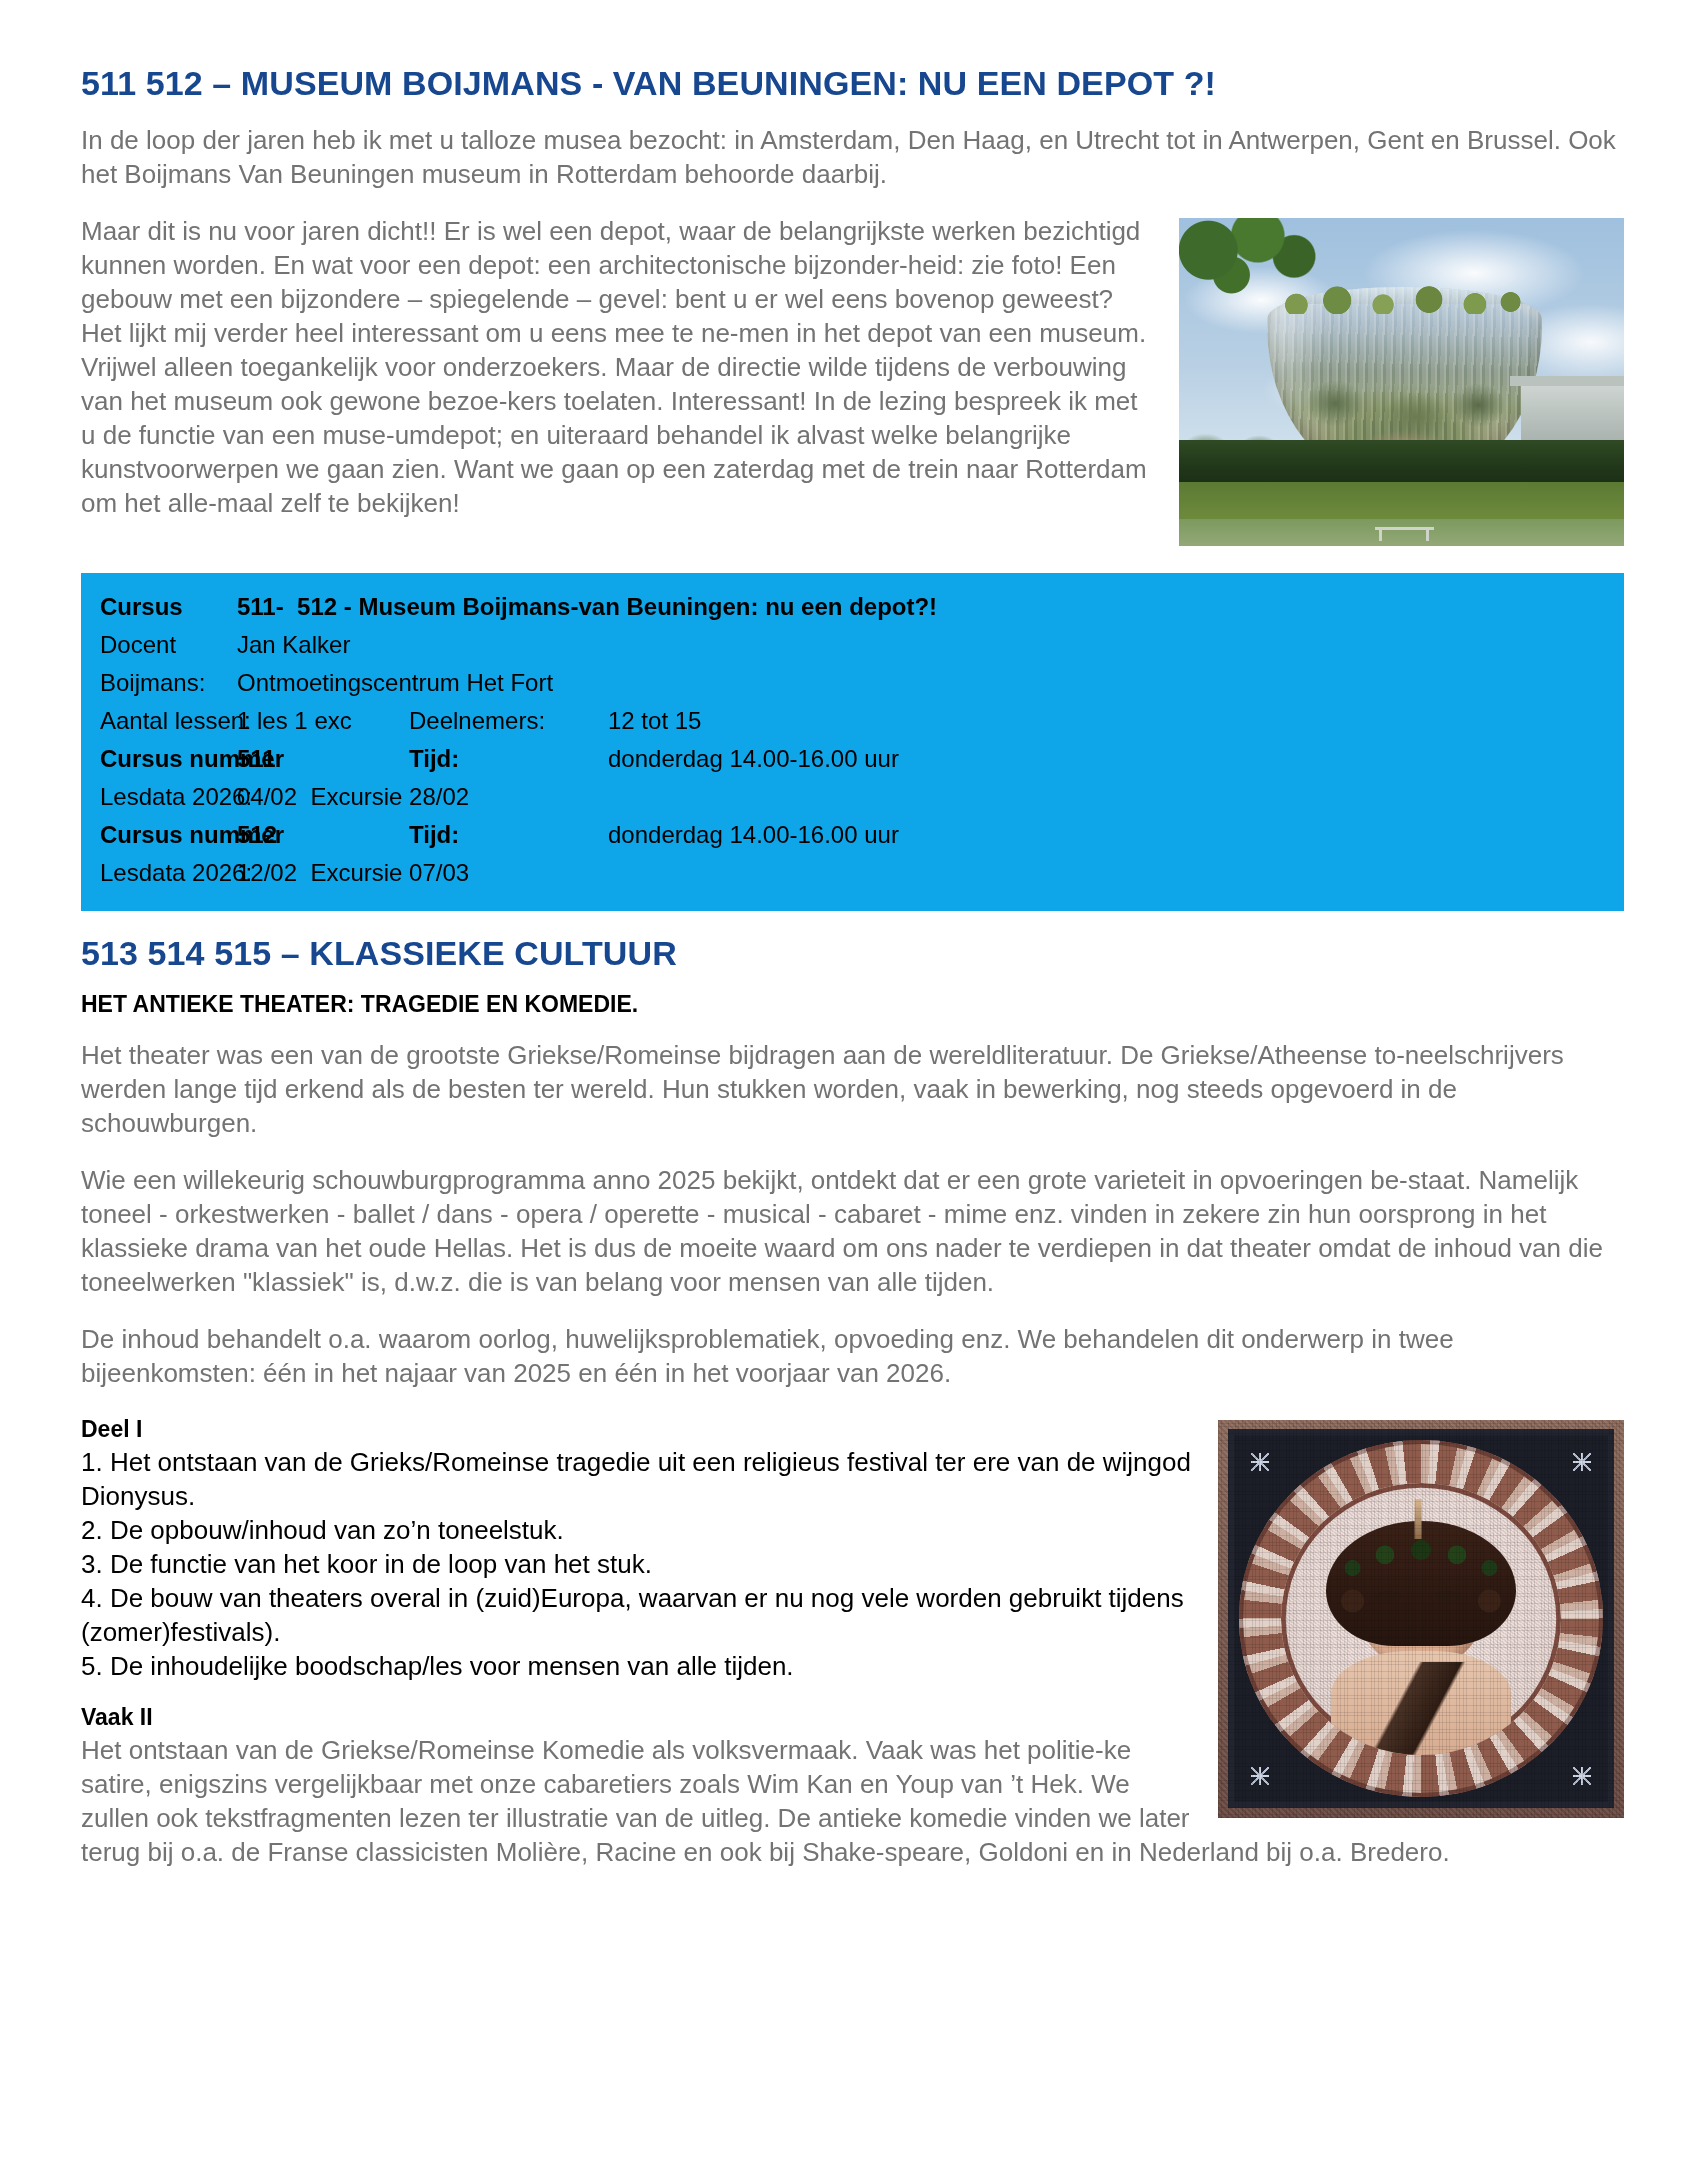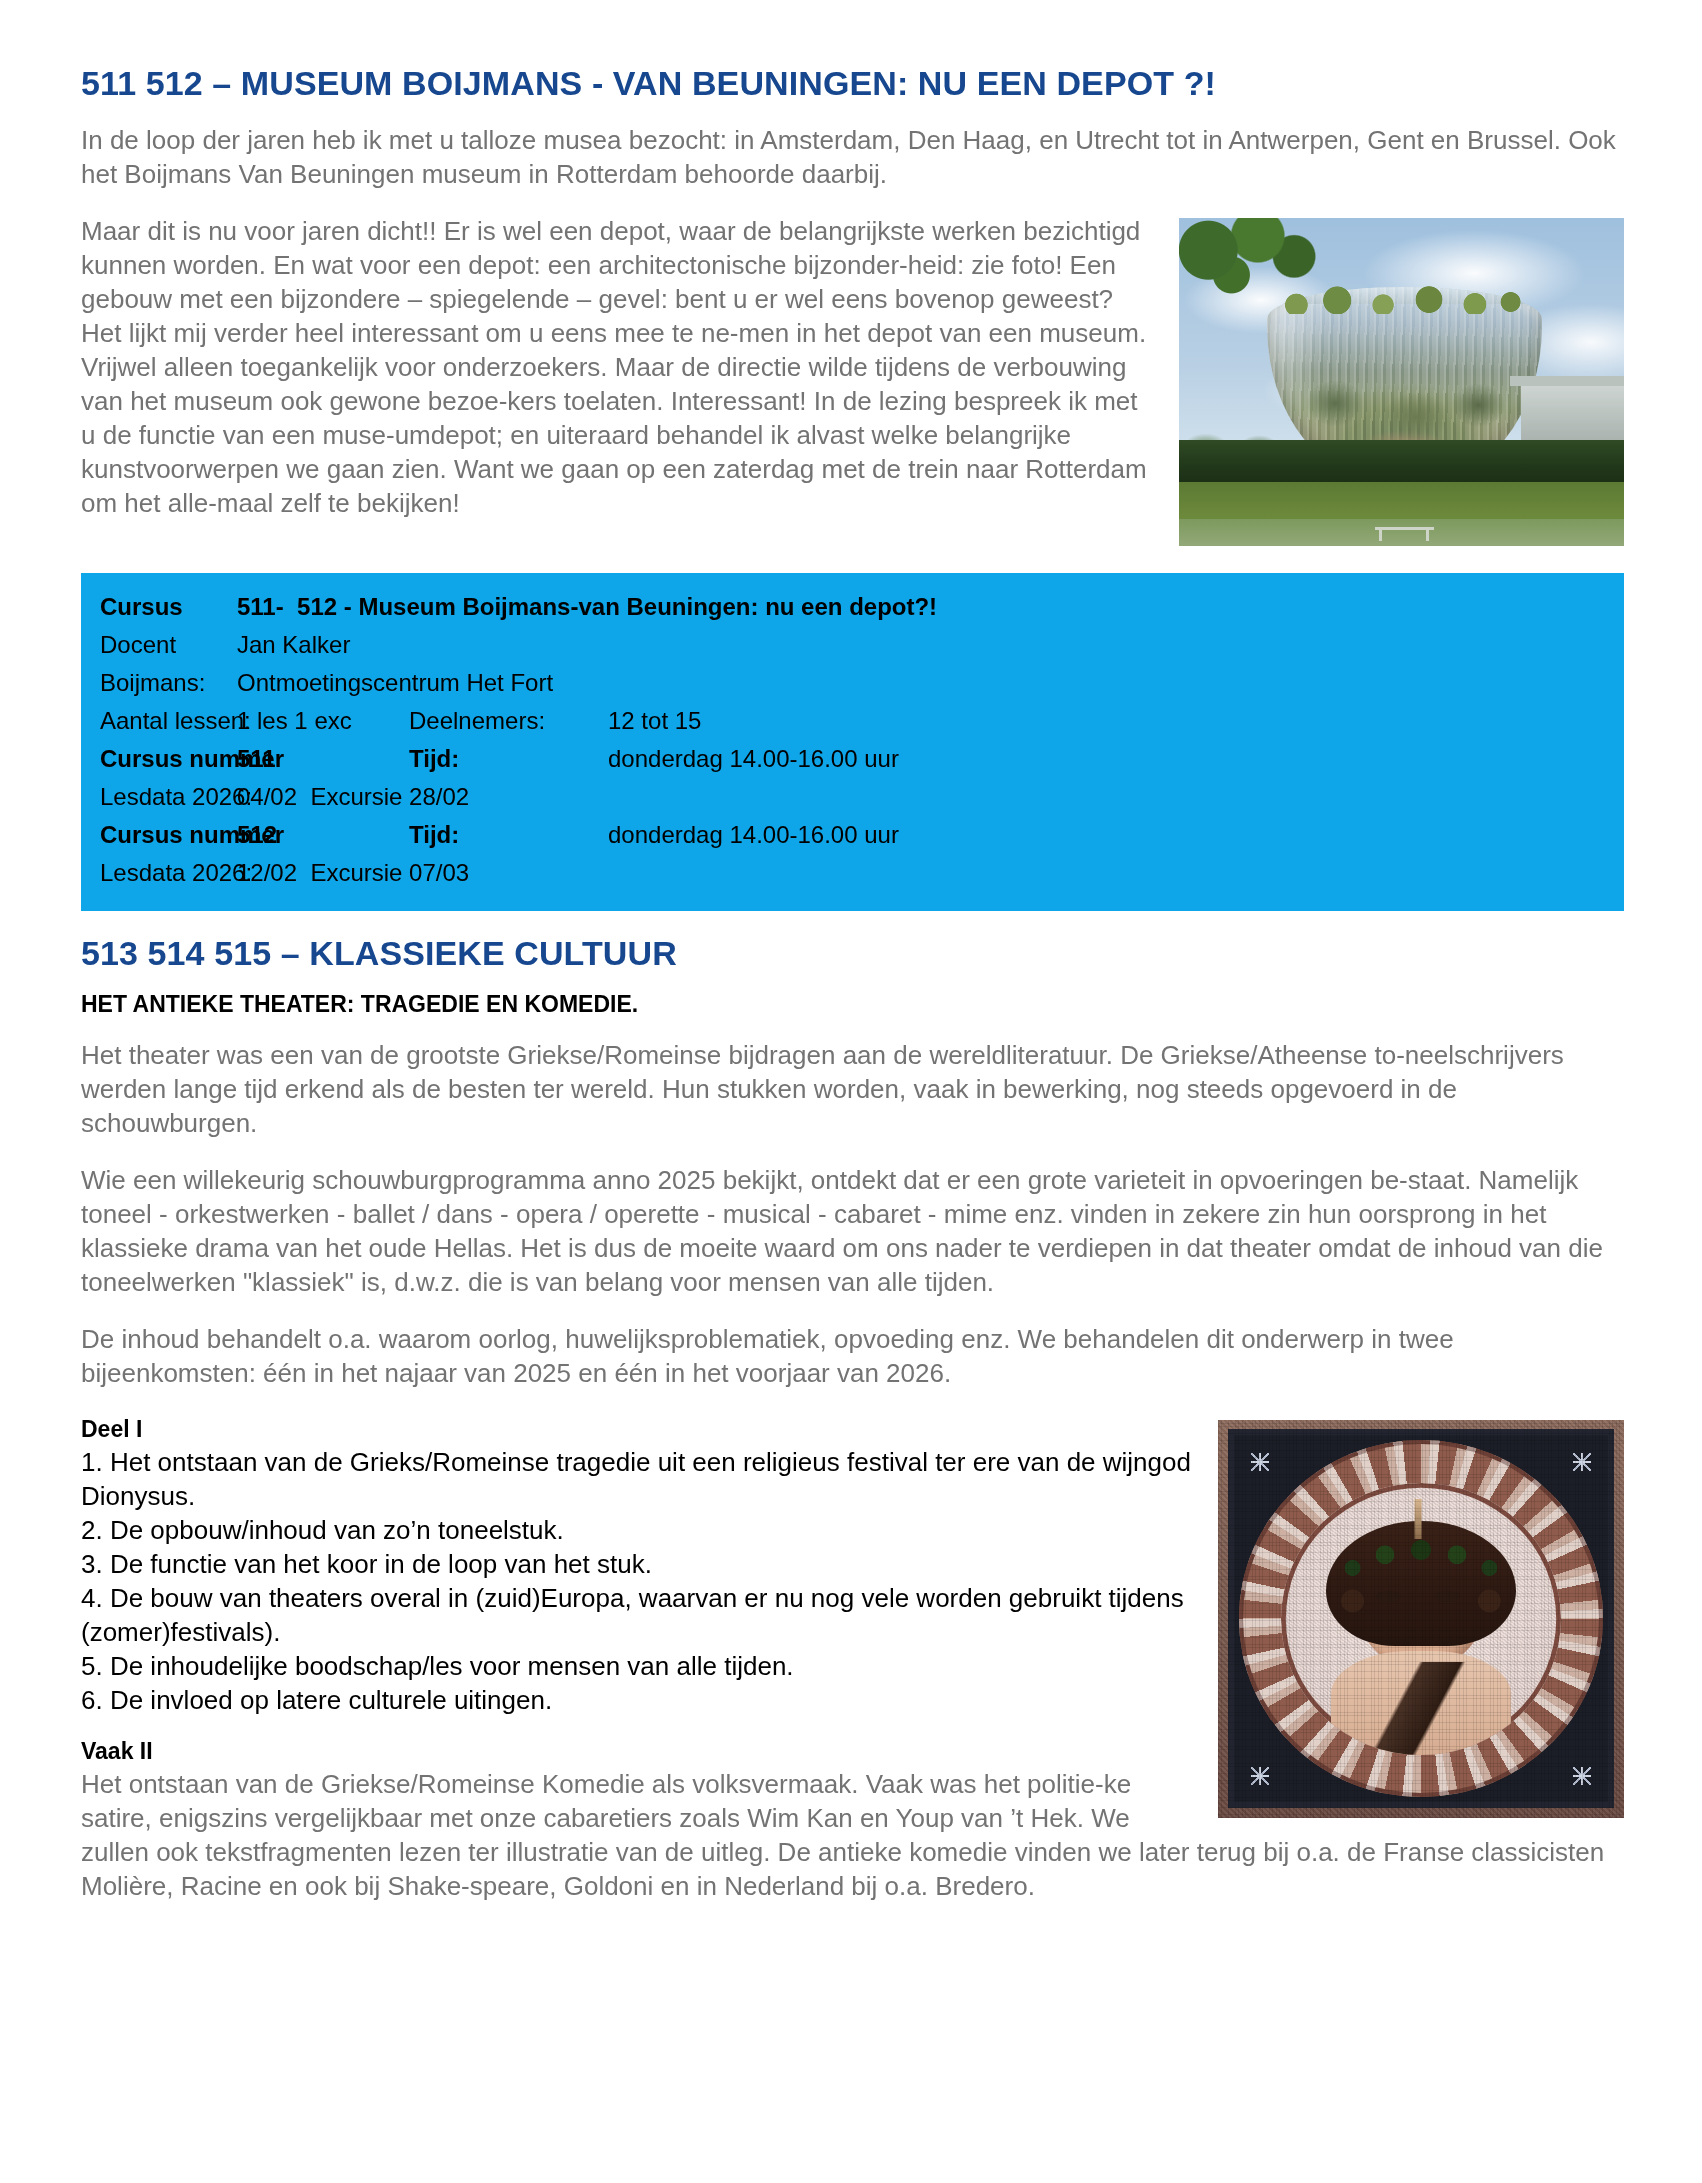--- a/index.html
+++ b/index.html
@@ -463,21 +463,20 @@
       </div>
 
       <p class="sub-head">Deel I</p>
 
       <ol class="deel-list">
         <li class="list-item">1. Het ontstaan van de Grieks/Romeinse tragedie uit een religieus festival ter ere van de wijngod Dionysus.</li>
         <li class="list-item">2. De opbouw/inhoud van zo’n toneelstuk.</li>
         <li class="list-item">3. De functie van het koor in de loop van het stuk.</li>
         <li class="list-item">4. De bouw van theaters overal in (zuid)Europa, waarvan er nu nog vele worden gebruikt tijdens (zomer)festivals).</li>
         <li class="list-item">5. De inhoudelijke boodschap/les voor mensen van alle tijden.</li>
-        <li class="list-item">6. De invloed op latere culturele uitingen.</li>
       </ol>
 
       <div class="gap-sm"></div>
 
       <p class="sub-head">Vaak II</p>
 
       <p class="body-text">Het ontstaan van de Griekse/Romeinse Komedie als volksvermaak. Vaak was het politie-ke satire, enigszins vergelijkbaar met onze cabaretiers zoals Wim Kan en Youp van ’t Hek. We zullen ook tekstfragmenten lezen ter illustratie van de uitleg.  De antieke komedie vinden we later terug bij o.a. de Franse classicisten Molière, Racine en ook bij Shake-speare, Goldoni en in Nederland bij o.a. Bredero.</p>
     </div>
 
   </div>

